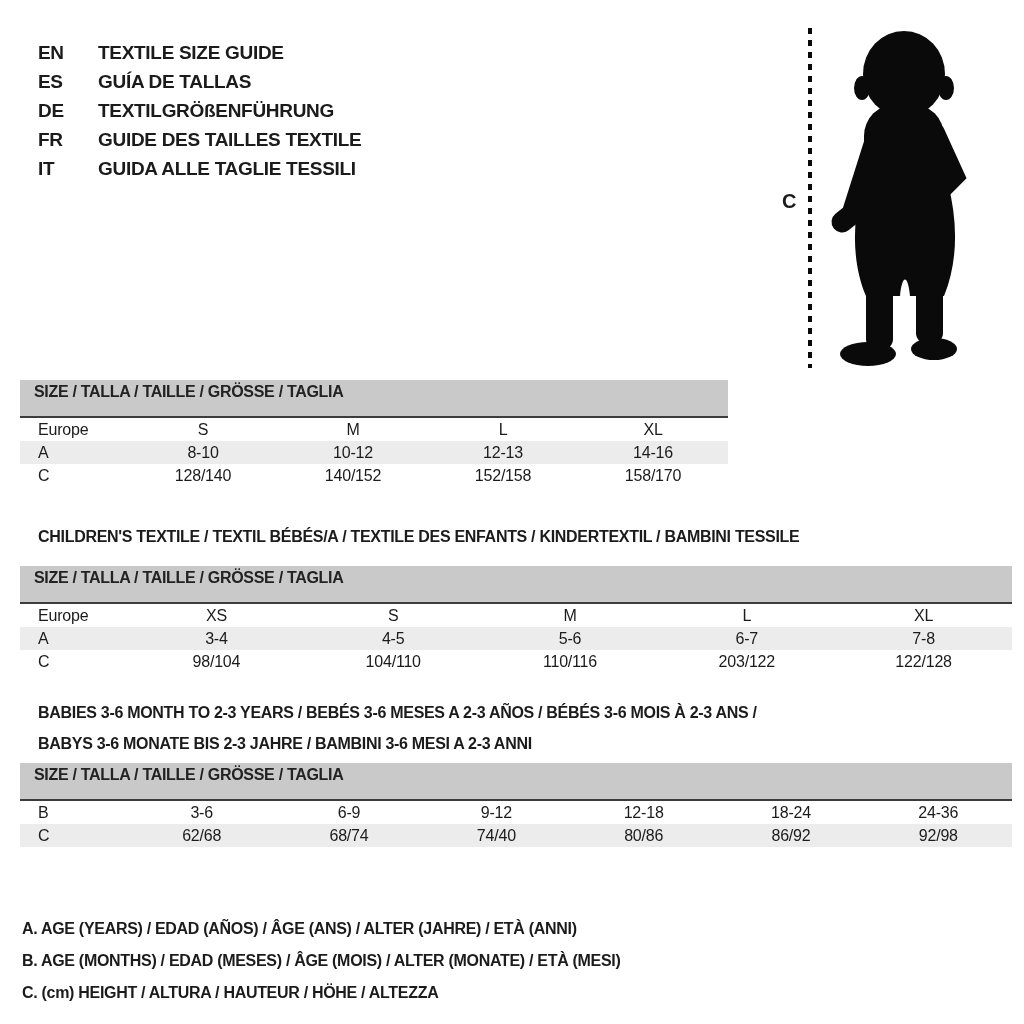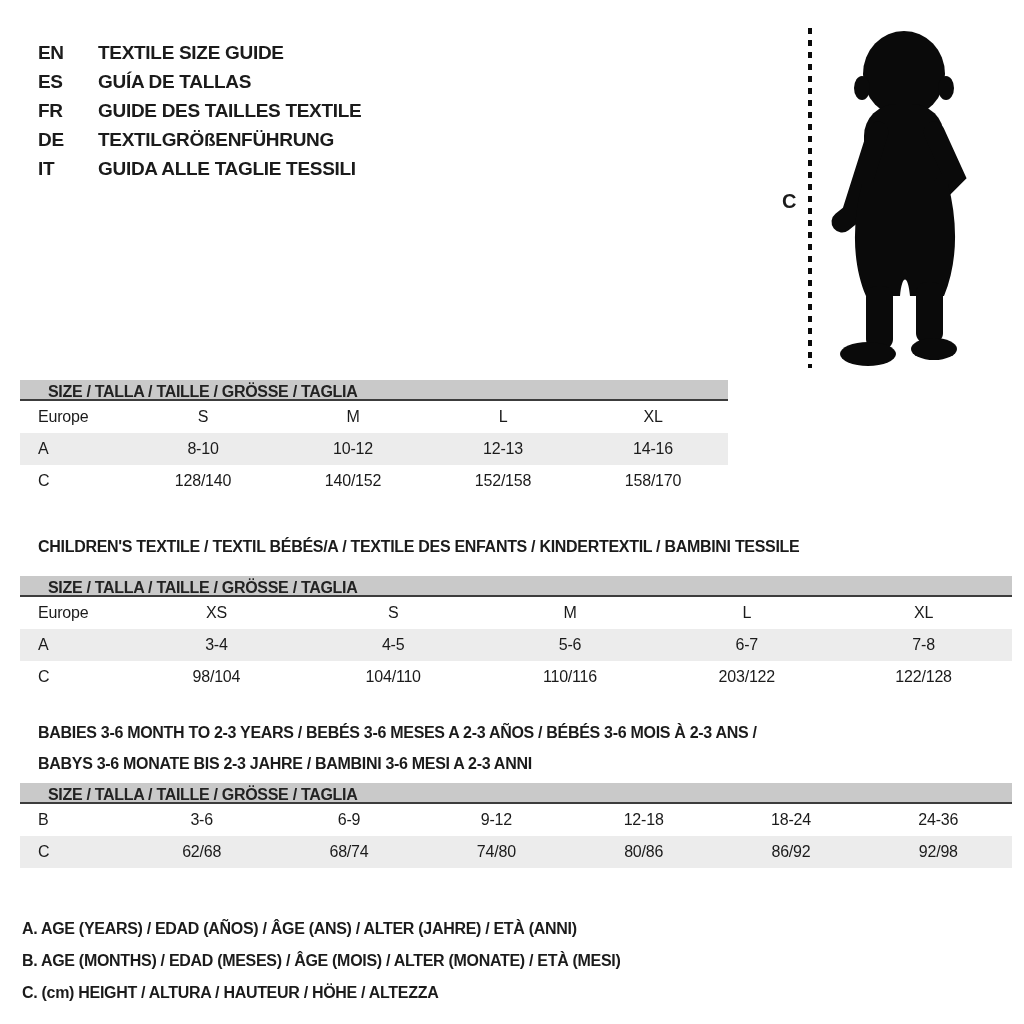--- a/index.html
+++ b/index.html
@@ -35,27 +35,27 @@
   .sections{position:absolute;left:20px;top:366px;width:992px;}
   .section-title{
     margin-left:18px;font-weight:bold;font-size:16px;line-height:31px;
     letter-spacing:-0.3px;white-space:nowrap;
   }
   .s2{margin-top:34px;}
   .s3{margin-top:24px;}
   .table.narrow{width:708px;}
   .table.wide{width:992px;}
   .size-bar{
-    margin-top:14px;height:21px;background:var(--bar);
+    margin-top:14px;height:38px;background:var(--bar);
     border-bottom:2px solid #3c3c3c;
     font-weight:bold;font-size:16px;line-height:23px;letter-spacing:-0.3px;
-    padding-left:28px;color:#222;
+    padding-left:14px;color:#222;
   }
   .s3 .size-bar{margin-top:4px;}
-  .t-row{display:flex;align-items:center;height:32px;font-size:16px;letter-spacing:-0.2px;}
+  .t-row{display:flex;align-items:center;height:23px;font-size:16px;letter-spacing:-0.2px;}
   .t-body .t-row:nth-child(even){background:var(--stripe);}
   .t-label{flex:0 0 108px;padding-left:18px;}
   .t-cell{flex:1;text-align:center;}
 
   
   .legend{position:absolute;left:22px;top:913px;}
   .legend-line{font-weight:bold;font-size:16px;line-height:32px;letter-spacing:-0.3px;white-space:nowrap;}
 </style>
 </head>
 <body>
@@ -66,26 +66,26 @@
     <div class="langs" id="langs">
         <div class="lang-row">
           <span class="lang-code">EN</span>
           <span class="lang-title">TEXTILE SIZE GUIDE</span>
         </div>
         <div class="lang-row">
           <span class="lang-code">ES</span>
           <span class="lang-title">GUÍA DE TALLAS</span>
         </div>
         <div class="lang-row">
+          <span class="lang-code">DE</span>
+          <span class="lang-title">TEXTILGRÖßENFÜHRUNG</span>
+        </div>
+        <div class="lang-row">
           <span class="lang-code">FR</span>
           <span class="lang-title">GUIDE DES TAILLES TEXTILE</span>
-        </div>
-        <div class="lang-row">
-          <span class="lang-code">DE</span>
-          <span class="lang-title">TEXTILGRÖßENFÜHRUNG</span>
         </div>
         <div class="lang-row">
           <span class="lang-code">IT</span>
           <span class="lang-title">GUIDA ALLE TAGLIE TESSILI</span>
         </div>
       </div>
 
     <div class="figure">
       <span class="c-label">C</span>
       <div class="dotted"></div>
@@ -190,21 +190,21 @@
               <span class="t-cell">6-9</span>
               <span class="t-cell">9-12</span>
               <span class="t-cell">12-18</span>
               <span class="t-cell">18-24</span>
               <span class="t-cell">24-36</span>
             </div>
             <div class="t-row">
               <span class="t-label">C</span>
               <span class="t-cell">62/68</span>
               <span class="t-cell">68/74</span>
-              <span class="t-cell">74/80</span>
+              <span class="t-cell">74/40</span>
               <span class="t-cell">80/86</span>
               <span class="t-cell">86/92</span>
               <span class="t-cell">92/98</span>
             </div>
           </div>
         </div>
       </section>
     </main>
 
   <footer class="legend" id="legend">

